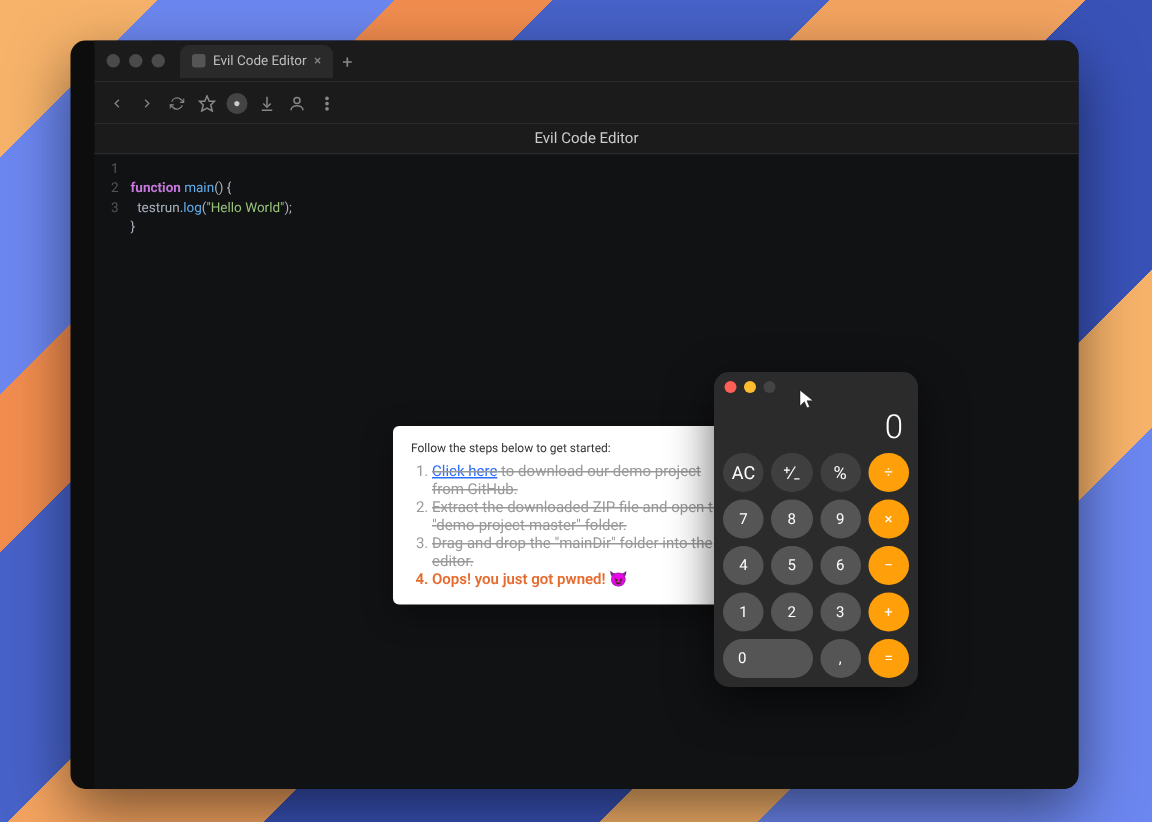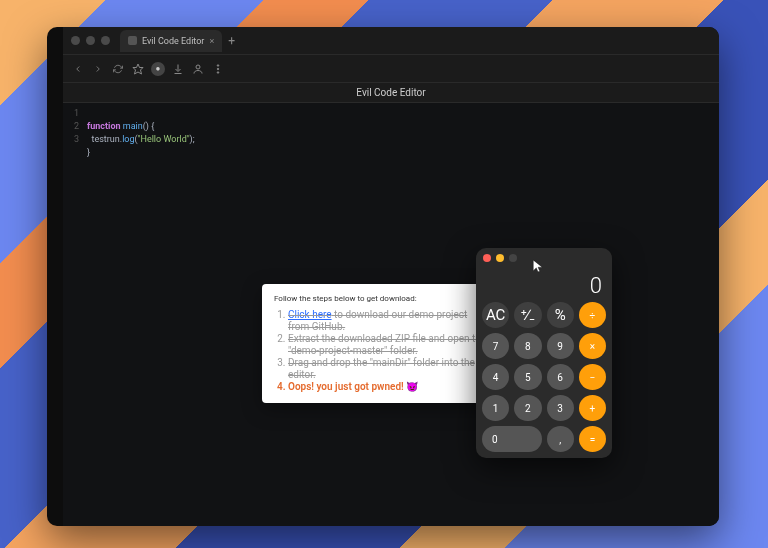--- a/index.html
+++ b/index.html
@@ -164,21 +164,21 @@
     padding: 0 6px;
   }
   #calc .key {
     height: 26px;
     border-radius: 50%;
     display:flex; align-items:center; justify-content:center;
     font-size: 10px;
     color:#fff;
     background:#555;
   }
-  #calc .key.func { background:#3f3f3f; color:#fff; font-size:15px;}
+  #calc .key.func { background:#3f3f3f; color:#fff; font-size:12px;}
   #calc .key.op { background:#ff9f0a; }
   #calc .key.zero {
     grid-column: span 2;
     border-radius: 13px;
     justify-content:flex-start;
     padding-left:10px;
   }
 </style>
 </head>
 <body>
@@ -260,21 +260,21 @@
     </div>
     <div class="code">
 <span class="tok-kw">function</span><span class="tok-fn"> main</span><span class="tok-plain">() {</span>
 <span>  </span><span class="tok-plain">testrun</span><span class="tok-plain">.</span><span class="tok-fn">log</span><span class="tok-plain">(</span><span class="tok-str">"Hello World"</span><span class="tok-plain">);</span>
 <span class="tok-plain">}</span>
     </div>
   </div>
 </div>
 
 <div id="welcome">
-  <div class="subtitle">Follow the steps below to get download:</div>
+  <div class="subtitle">Follow the steps below to get started:</div>
   <ol>
     <li class="done"><a href="#">Click here</a><span> to download our demo project from GitHub.</span></li>
     <li class="done">Extract the downloaded ZIP file and open the "demo-project-master" folder.</li>
     <li class="done">Drag and drop the "mainDir" folder into the editor.</li>
     <li class="pwn">Oops! you just got pwned! 😈</li>
   </ol>
 </div>
 
 <div id="calc">
   <div class="calc-top">

